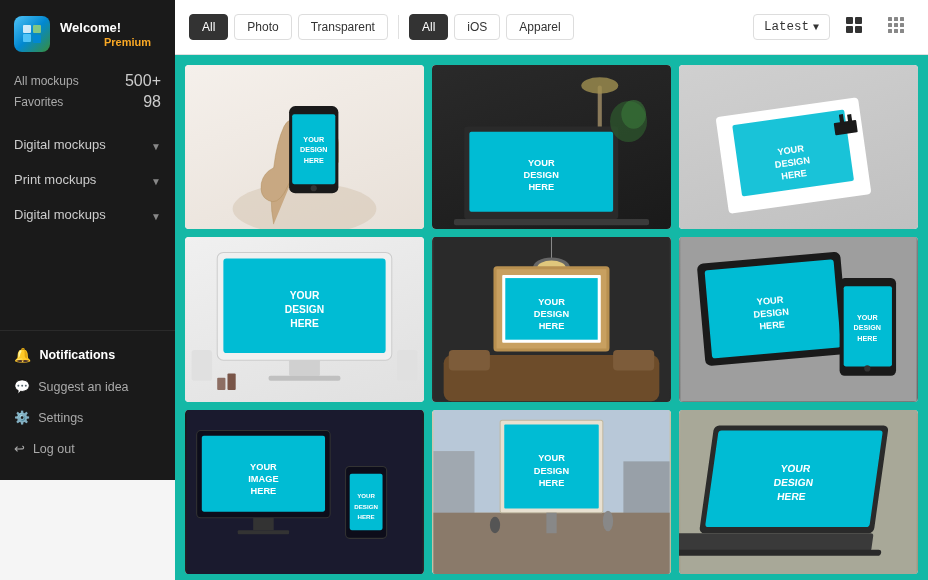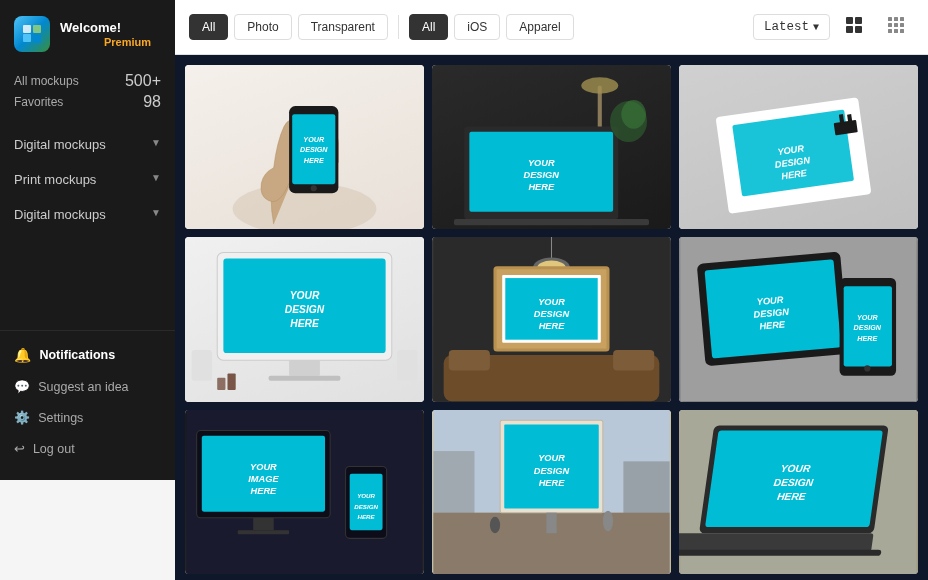--- a/index.html
+++ b/index.html
@@ -52,21 +52,21 @@
     .stat-value { color: #ccc; font-size: 16px; }
 
     .sidebar-nav {
       display: flex;
       flex-direction: column;
       padding: 4px 0;
       flex: 1;
     }
     .nav-item {
       display: flex;
-      align-items: flex-start;
+      align-items: flex-end;
       padding: 10px 14px;
       font-size: 13px;
       color: #ccc;
       cursor: pointer;
       gap: 12px;
     }
     .nav-item .nav-arrow { margin-left: auto; color: #888; font-size: 10px; }
 
     .sidebar-bottom {
       padding: 8px 0 16px;
@@ -145,22 +145,21 @@
       font-size: 16px;
       color: #555;
     }
     .view-btn.active { color: #333; }
 
     
     .grid-area {
       flex: 1;
       overflow-y: auto;
       padding: 10px;
-      background: #0f172a;
-      font-style: italic;
+      background: #14b8a6;
     }
     .mockup-grid {
       display: grid;
       grid-template-columns: repeat(3, 1fr);
       gap: 8px;
     }
     .mockup-card {
       background: #fff;
       border-radius: 4px;
       overflow: hidden;

